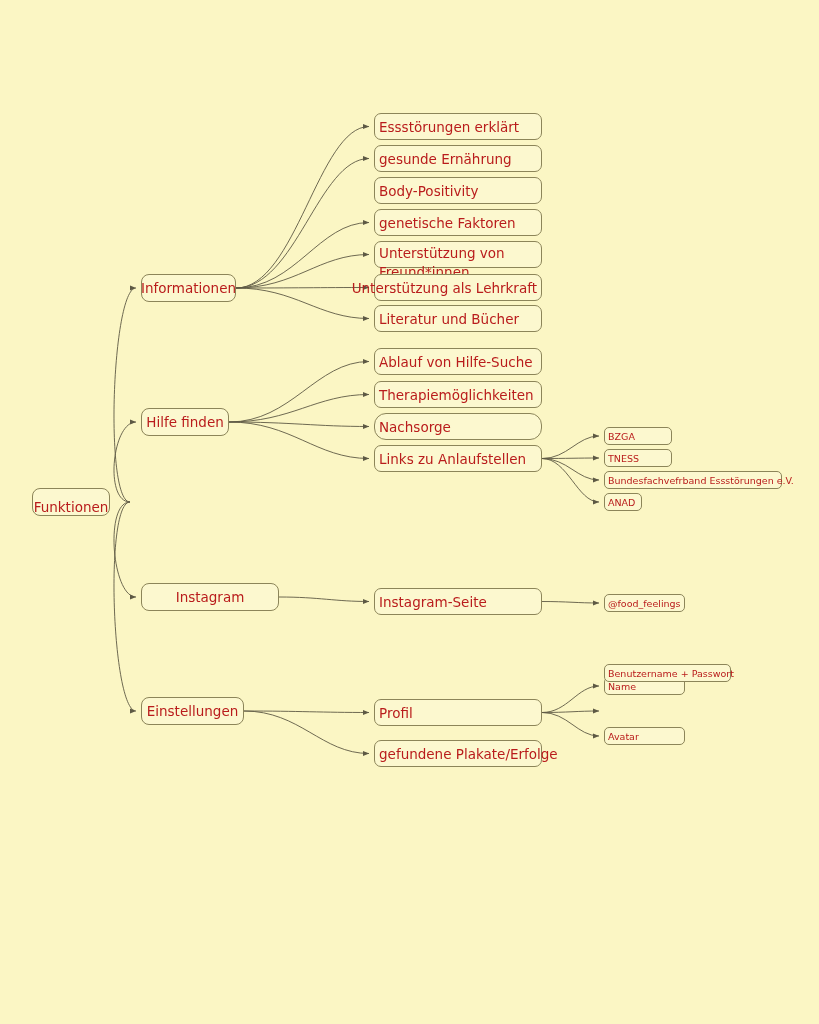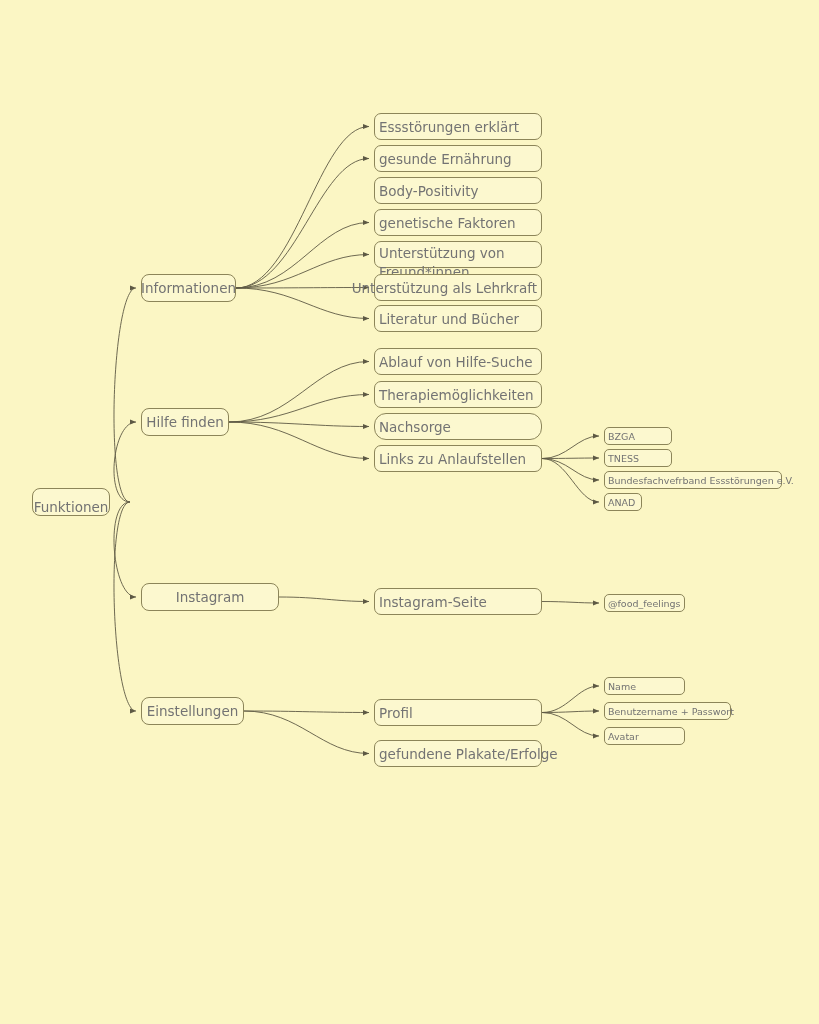--- a/index.html
+++ b/index.html
@@ -25,21 +25,21 @@
     width: 819px;
     height: 1024px;
     pointer-events: none;
   }
   .node {
     position: absolute;
     box-sizing: border-box;
     background: #fcf8cf;
     border: 1px solid #8c8559;
     border-radius: 7px;
-    color: #737373;
+    color: #b91c1c;
     display: flex;
     align-items: center;
     white-space: nowrap;
     overflow: visible;
   }
   
   .tier-root, .tier-branch {
     height: 28px;
     border-radius: 8px;
     font-size: 13.5px;
@@ -178,21 +178,21 @@
       </div>
       <div class="node tier-leaf" style="left: 604px; top: 493px; width: 38px;">
         <span class="lbl">ANAD</span>
       </div>
       <div class="node tier-leaf" style="left: 604px; top: 594px; width: 81px;">
         <span class="lbl">@food_feelings</span>
       </div>
       <div class="node tier-leaf" style="left: 604px; top: 677px; width: 81px;">
         <span class="lbl">Name</span>
       </div>
-      <div class="node tier-leaf" style="left: 604px; top: 702px; width: 127px;">
+      <div class="node tier-leaf" style="left: 604px; top: 664px; width: 127px;">
         <span class="lbl">Benutzername + Passwort</span>
       </div>
       <div class="node tier-leaf" style="left: 604px; top: 727px; width: 81px;">
         <span class="lbl">Avatar</span>
       </div>
     </div>
 
 </div>
 
 </body></html>

